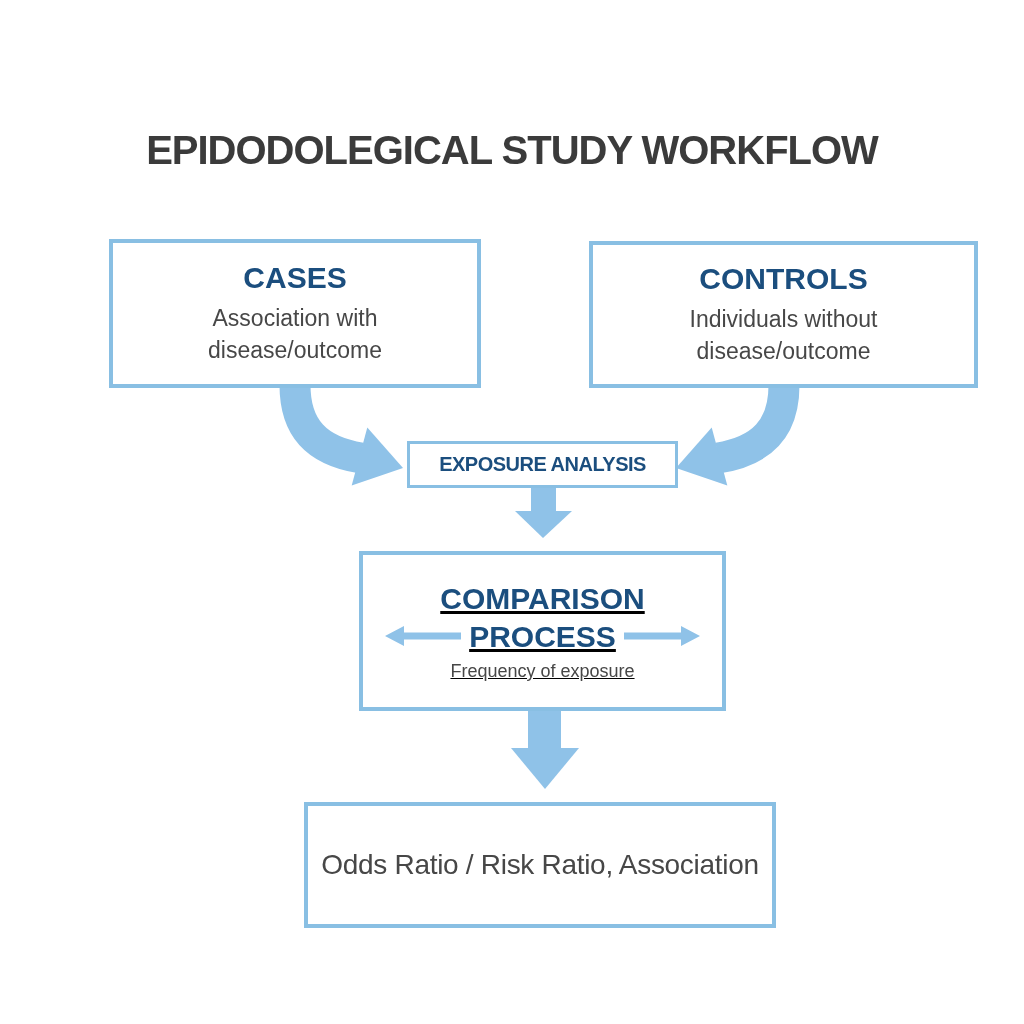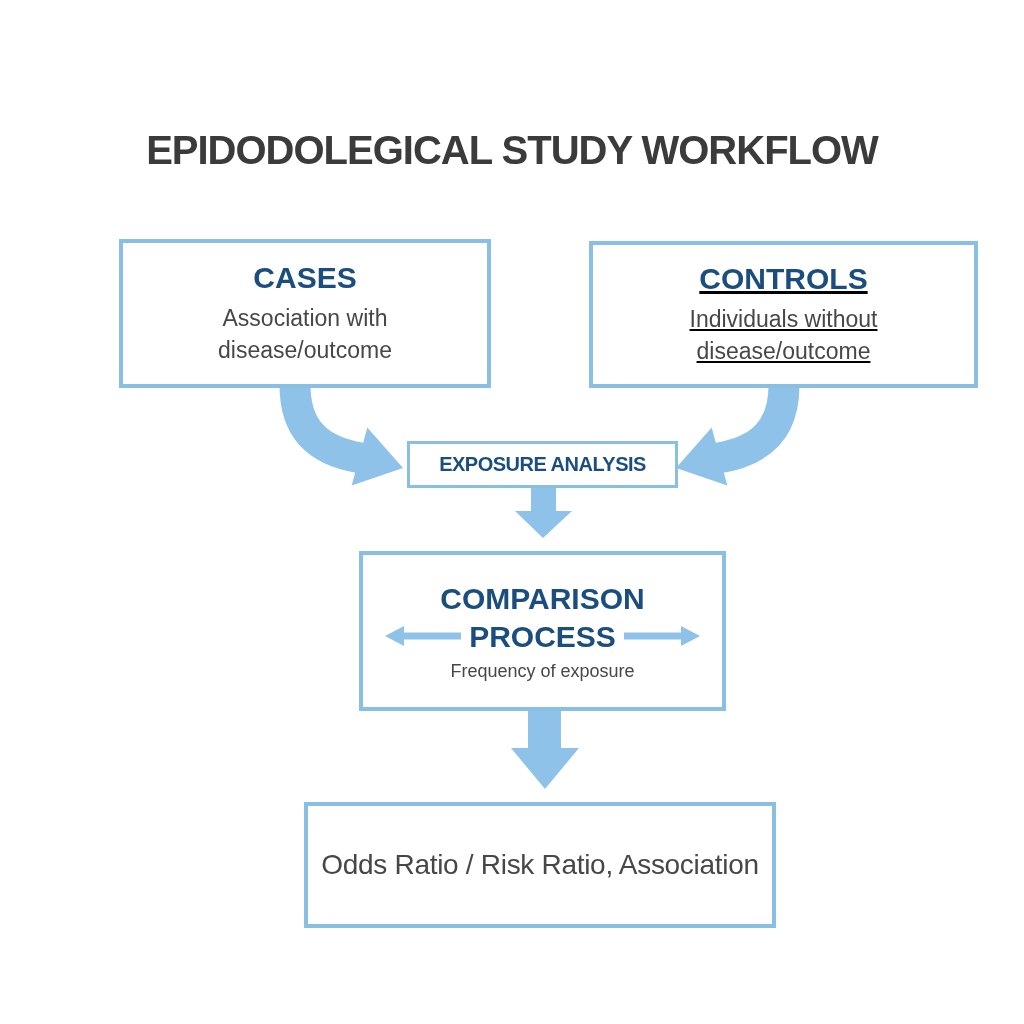--- a/index.html
+++ b/index.html
@@ -24,27 +24,27 @@
   .arrows-layer{position:absolute;left:0;top:0;width:1024px;height:1024px;pointer-events:none;}
   .arrows-layer .band{stroke:var(--accent-blue);stroke-width:31;fill:none;}
   .arrows-layer .head,.arrows-layer .solid{fill:var(--accent-blue);stroke:none;}
   .box{
     position:absolute;background:#fff;border:4px solid var(--border-blue);
     display:flex;flex-direction:column;align-items:center;justify-content:center;
     text-align:center;
   }
   .box-heading{color:var(--navy);font-weight:bold;}
   .box-sub{color:var(--text-gray);}
-  .cases-box{left:88px;top:231px;width:372px;height:149px;}
-  .controls-box{left:558px;top:233px;width:389px;height:147px;text-decoration:underline;}
+  .cases-box{left:78px;top:231px;width:372px;height:149px;}
+  .controls-box{left:558px;top:233px;width:389px;height:147px;}
   .cases-box .box-heading,.controls-box .box-heading{font-size:30px;margin-bottom:8px;}
   .cases-box .box-sub,.controls-box .box-sub{font-size:23px;line-height:1.35;}
   .exposure-box{left:376px;top:433px;width:271px;height:47px;border-width:3px;}
   .exposure-box .box-heading{font-size:20px;letter-spacing:-0.5px;}
-  .comparison-box{left:328px;top:543px;width:367px;height:160px;}
+  .comparison-box{left:328px;top:543px;width:367px;height:160px;text-decoration:underline;}
   .comparison-box .box-heading{font-size:30px;line-height:1.25;}
   .process-row{display:flex;align-items:center;justify-content:center;gap:8px;}
   .side-arrow{display:block;color:var(--accent-blue);}
   .side-arrow polygon{fill:currentColor;}
   .comparison-box .box-sub{font-size:18px;margin-top:6px;}
   .results-box{left:273px;top:794px;width:472px;height:126px;}
   .results-box .box-heading{font-size:31px;margin-bottom:6px;}
   .results-box .box-sub{font-size:28px;letter-spacing:-0.3px;}
 </style>
 </head>

